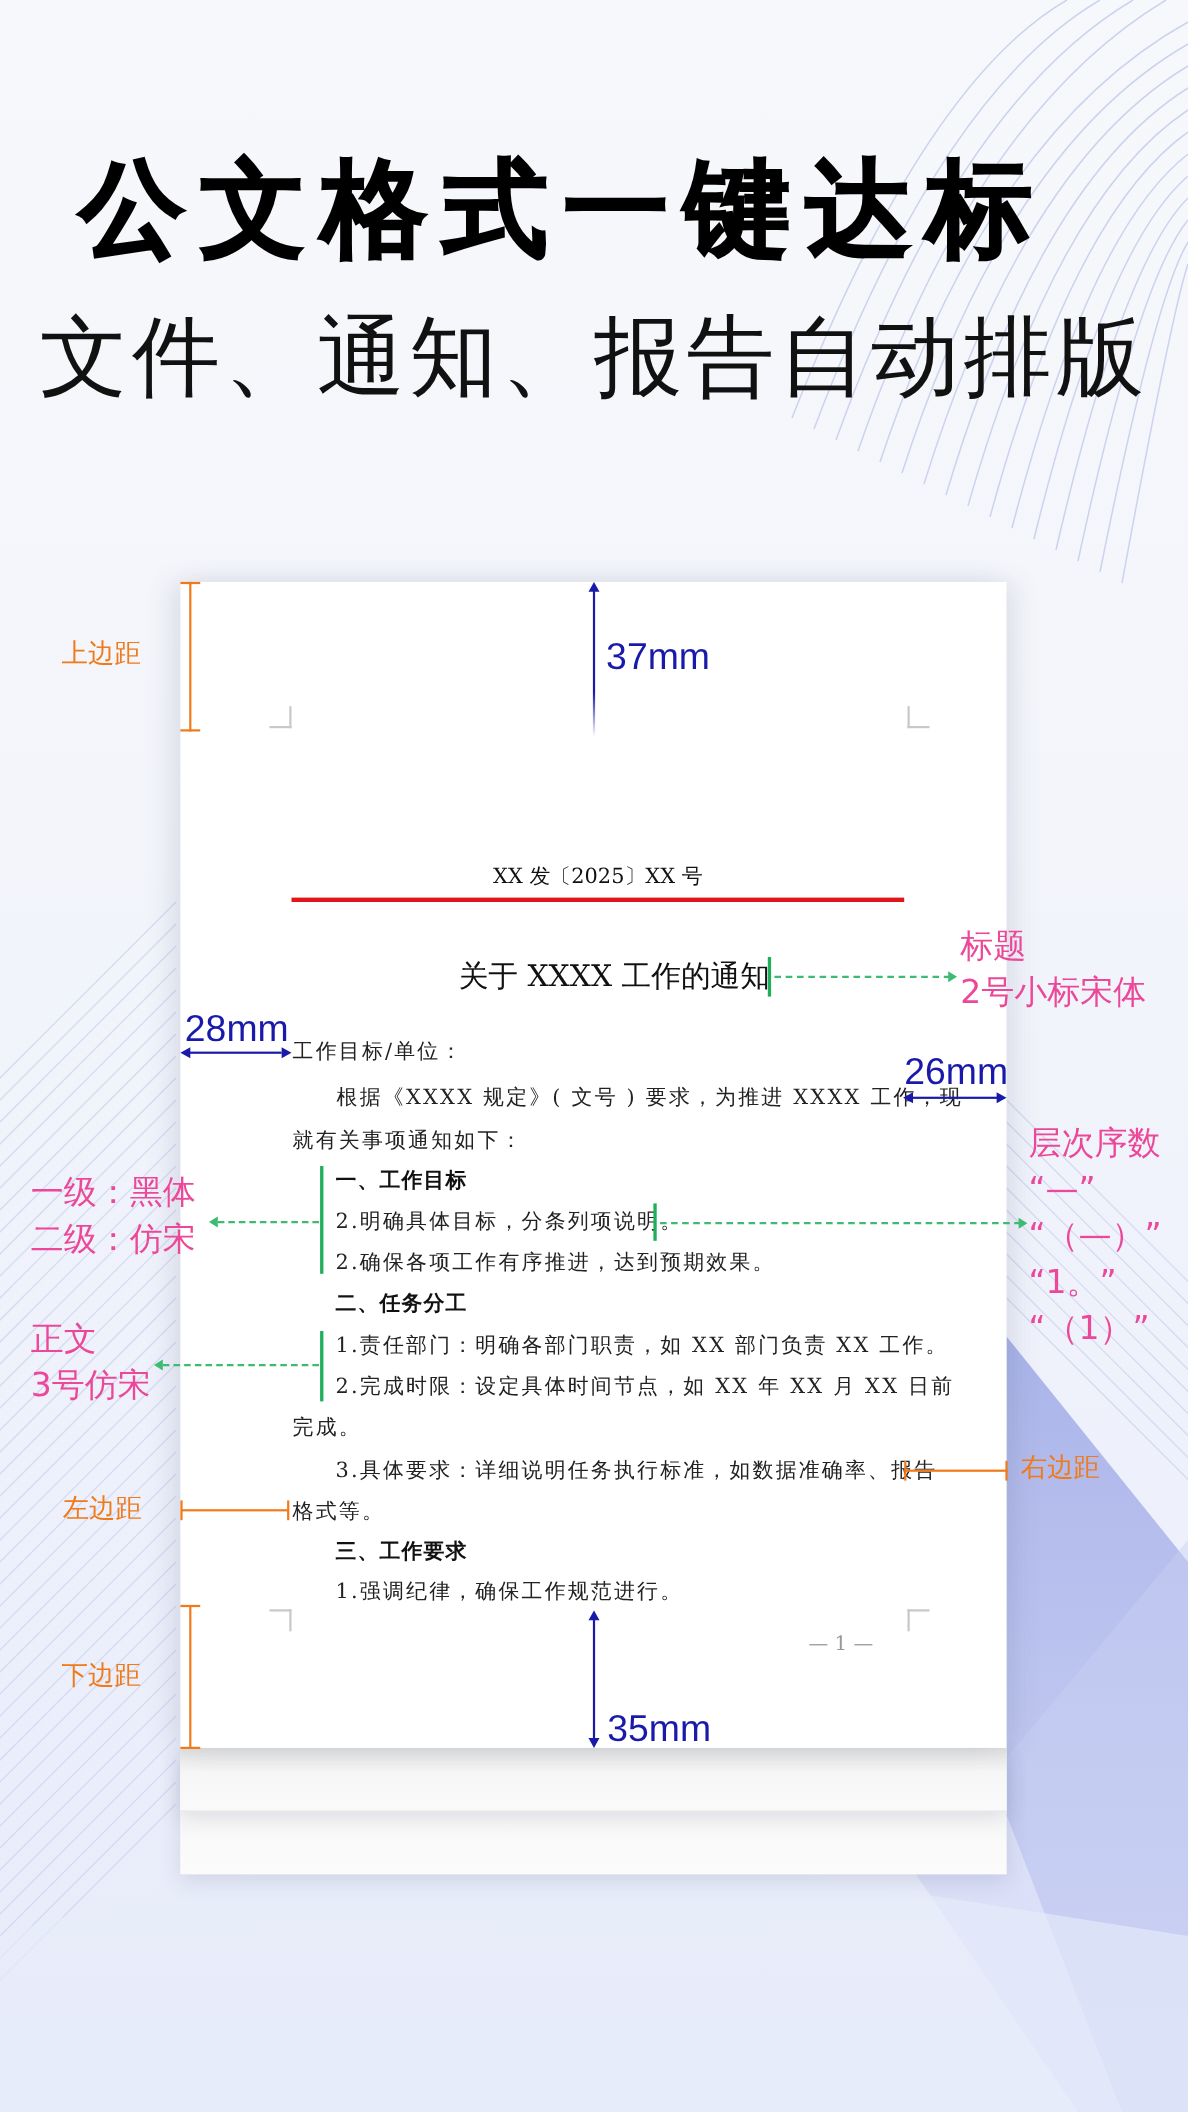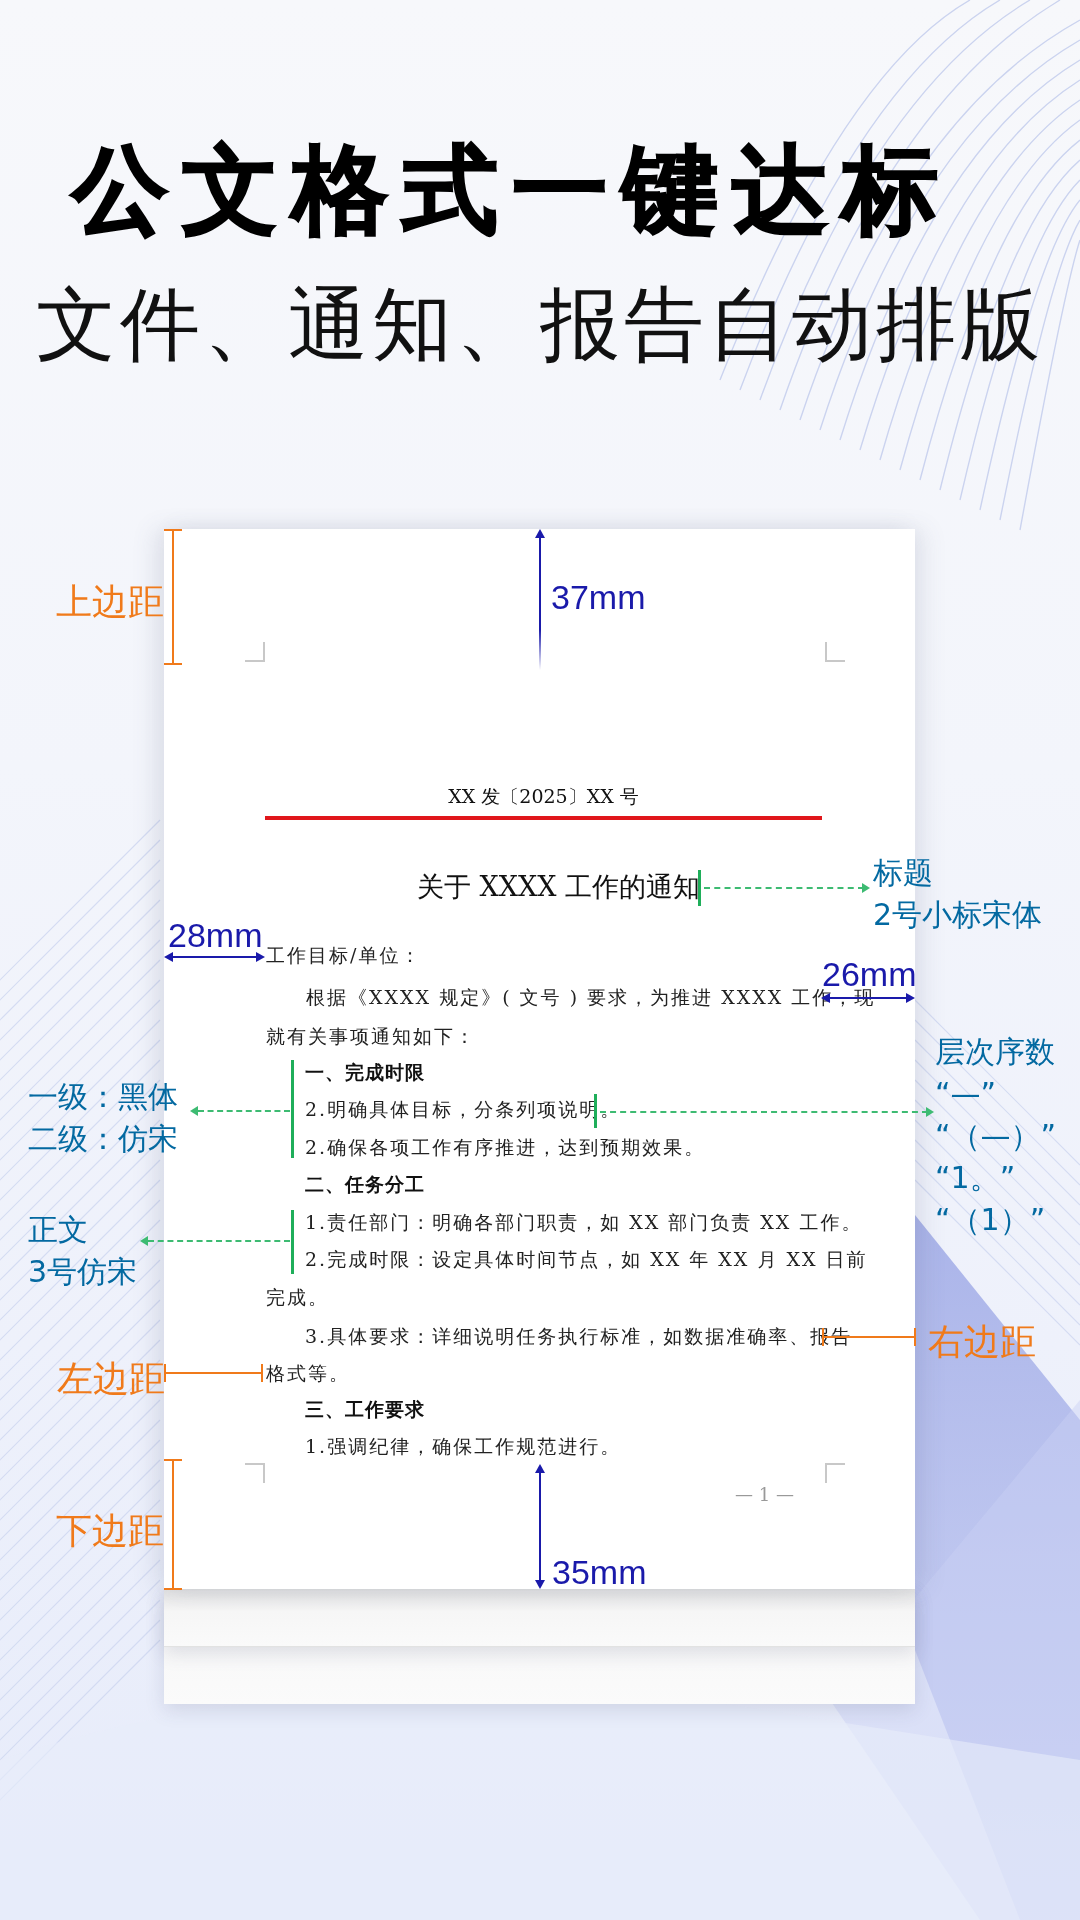--- a/index.html
+++ b/index.html
@@ -34,22 +34,22 @@
   .stack.s1 { top:1589px; height:58px; background:linear-gradient(180deg,#e4e4e4 0%,#f6f6f6 40%,#fafafa 100%); border-bottom:1px solid #e2e2e2; }
   .page {
     position:absolute; left:164px; top:529px; width:751px; height:1060px;
     background:#fff; box-shadow: -10px 0 22px rgba(80,90,120,0.12), 10px 0 22px rgba(80,90,120,0.10);
   }
   .abs { position:absolute; }
   .corner { position:absolute; width:20px; height:20px; border-color:#c8c8c8; border-style:solid; border-width:0; }
   .serif { font-family:"DejaVu Serif", "Liberation Serif", serif; }
   .doc-line { position:absolute; font-size:19px; color:#222; white-space:nowrap; letter-spacing:2px; font-family:"DejaVu Serif", serif; }
   .doc-head { position:absolute; font-size:19px; color:#111; white-space:nowrap; font-weight:bold; letter-spacing:1px; font-family:"DejaVu Sans", sans-serif; }
-  .ann-orange { position:absolute; color:#f07a1a; font-size:36px; white-space:nowrap; font-family:Liberation Serif, serif; }
-  .ann-green { position:absolute; color:#0369a1; font-size:30px; white-space:nowrap; line-height:42px; font-family:"DejaVu Sans", sans-serif;margin-top:12px; }
+  .ann-orange { position:absolute; color:#f07a1a; font-size:24px; white-space:nowrap; font-family:Liberation Serif, serif; }
+  .ann-green { position:absolute; color:#ec4899; font-size:30px; white-space:nowrap; line-height:42px; font-family:"DejaVu Sans", sans-serif; }
   .ann-blue { position:absolute; color:#1a1aaa; font-size:34px; white-space:nowrap; font-family:"Liberation Sans", sans-serif; }
   .vline { position:absolute; width:2px; }
   .hline { position:absolute; height:2px; }
   .green-bar { position:absolute; width:3px; background:#1fae5a; }
   .dash-green { position:absolute; height:0; border-top:2px dashed #3dbb72; }
   .arrow-head-r { position:absolute; width:0; height:0; border-top:5px solid transparent; border-bottom:5px solid transparent; }
   .arrow-head-l { position:absolute; width:0; height:0; border-top:5px solid transparent; border-bottom:5px solid transparent; }
   .arrow-head-u { position:absolute; width:0; height:0; border-left:5px solid transparent; border-right:5px solid transparent; }
   .arrow-head-d { position:absolute; width:0; height:0; border-left:5px solid transparent; border-right:5px solid transparent; }
 </style>
@@ -169,21 +169,21 @@
 
 <div class="abs serif" style="left:360px; width:340px; top:869px; text-align:right; font-size:27px; color:#111; white-space:nowrap;">关于 XXXX 工作的通知</div>
 <div class="green-bar" style="left:698px; top:870px; height:36px;"></div>
 <div class="dash-green" style="left:704px; top:887px; width:160px;"></div>
 <div class="arrow-head-r" style="left:862px; top:883px; border-left:8px solid #3dbb72;"></div>
 
 <div class="doc-line" style="left:266px; top:943px;">工作目标/单位：</div>
 <div class="doc-line" style="left:306px; top:985px;">根据《XXXX 规定》( 文号 ) 要求，为推进 XXXX 工作，现</div>
 <div class="doc-line" style="left:266px; top:1024px;">就有关事项通知如下：</div>
 
-<div class="doc-head" style="left:305px; top:1060px;">一、完成时限</div>
+<div class="doc-head" style="left:305px; top:1060px;">一、工作目标</div>
 <div class="doc-line" style="left:305px; top:1097px;">2.明确具体目标，分条列项说明。</div>
 <div class="doc-line" style="left:305px; top:1135px;text-align:center;">2.确保各项工作有序推进，达到预期效果。</div>
 
 <div class="doc-head" style="left:305px; top:1172px;">二、任务分工</div>
 <div class="doc-line" style="left:305px; top:1210px;">1.责任部门：明确各部门职责，如 XX 部门负责 XX 工作。</div>
 <div class="doc-line" style="left:305px; top:1247px;">2.完成时限：设定具体时间节点，如 XX 年 XX 月 XX 日前</div>
 <div class="doc-line" style="left:266px; top:1285px;">完成。</div>
 <div class="doc-line" style="left:305px; top:1324px;">3.具体要求：详细说明任务执行标准，如数据准确率、报告</div>
 <div class="doc-line" style="left:266px; top:1361px;">格式等。</div>
 

